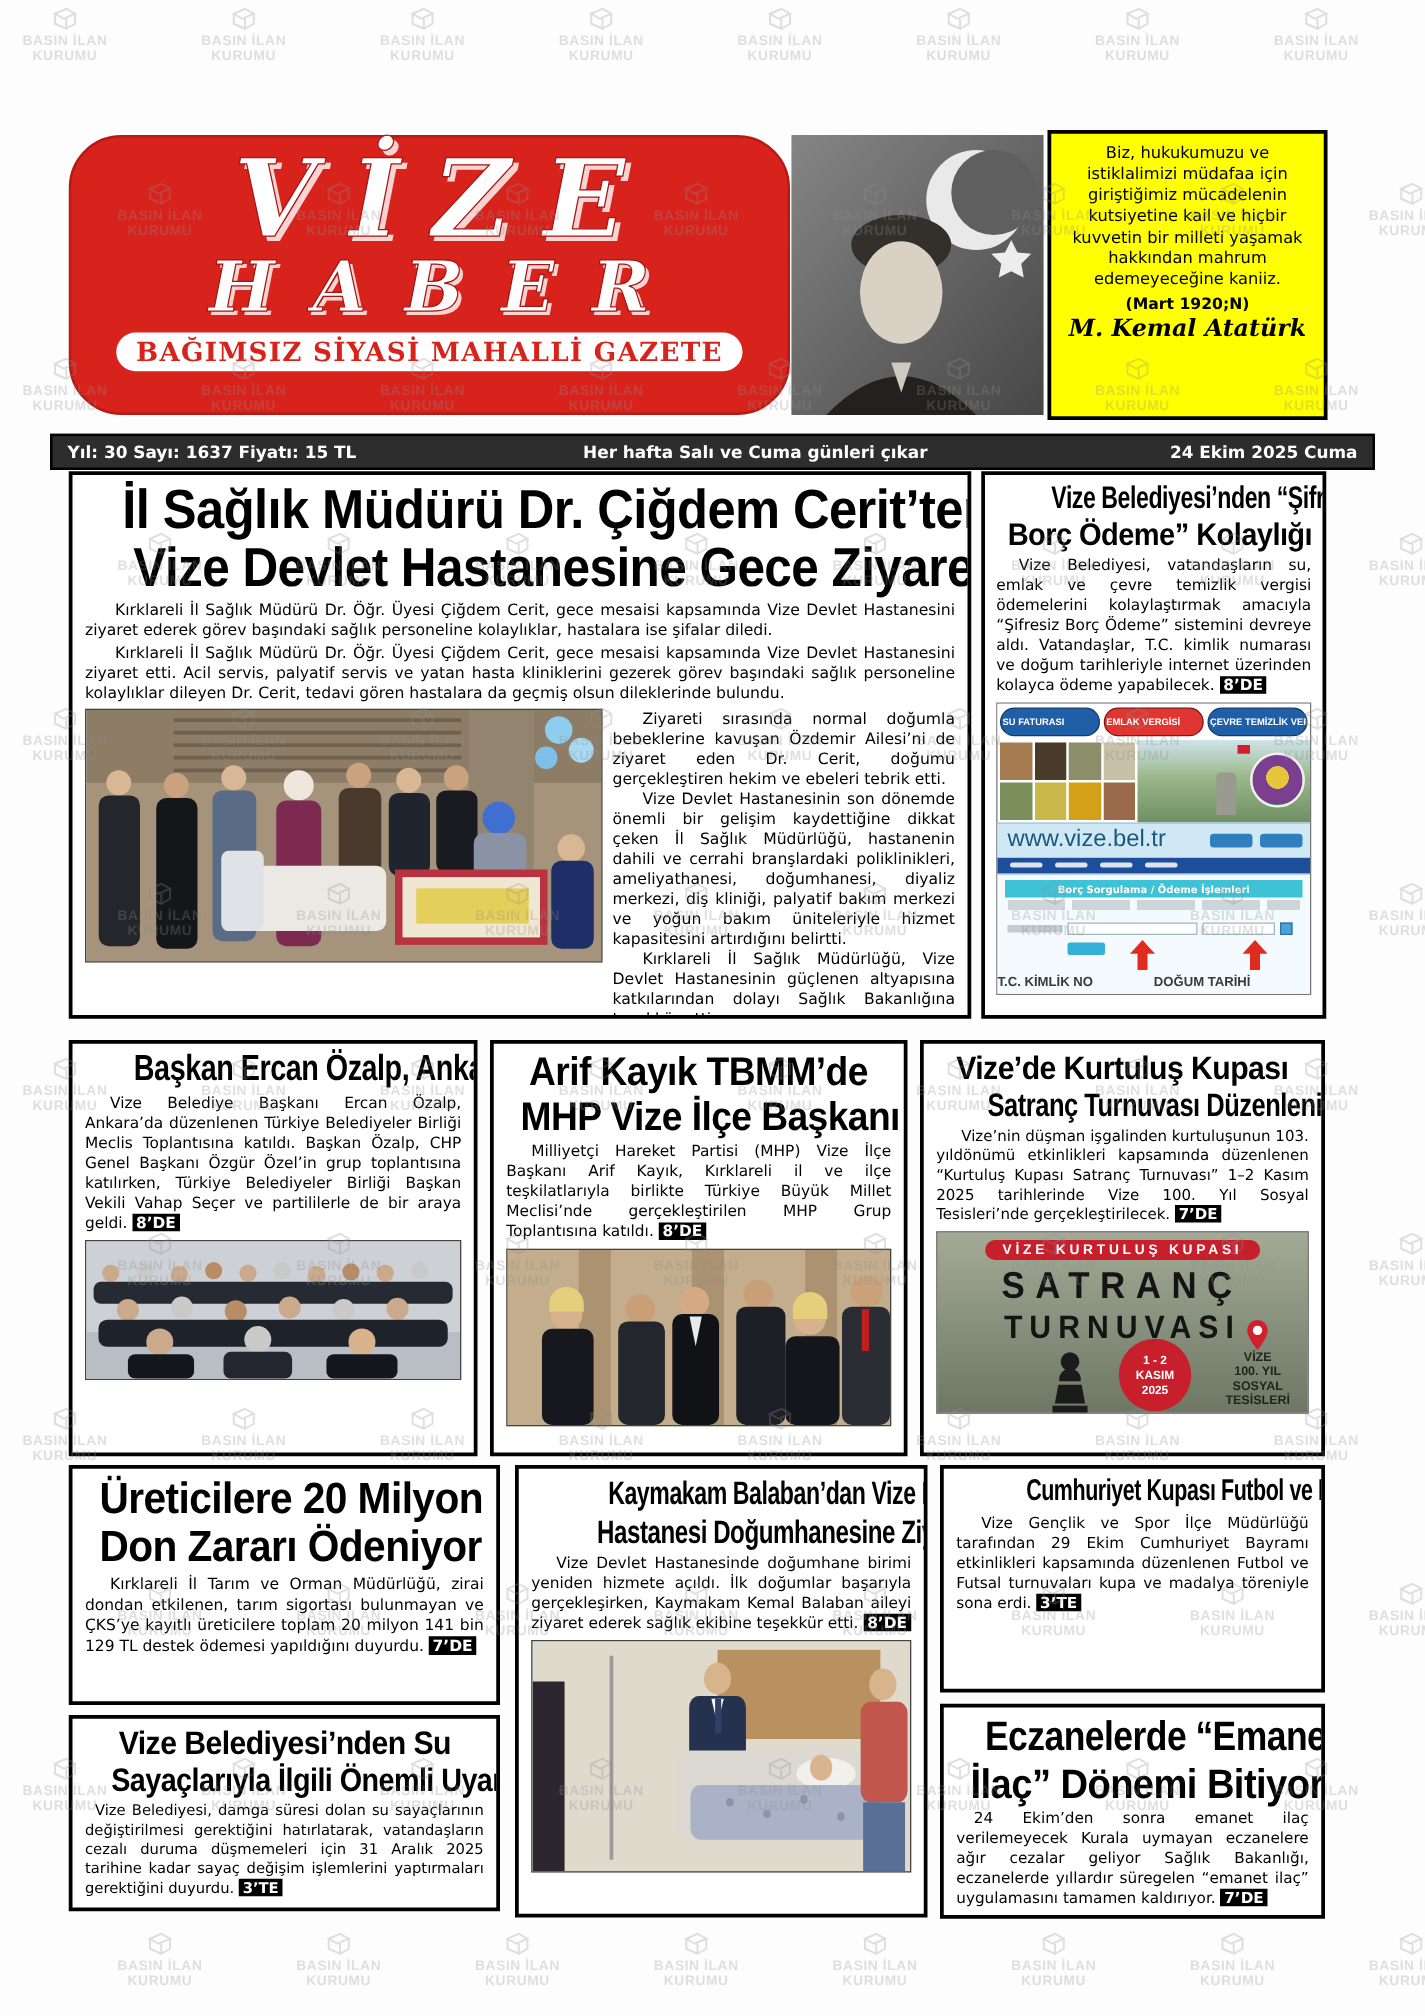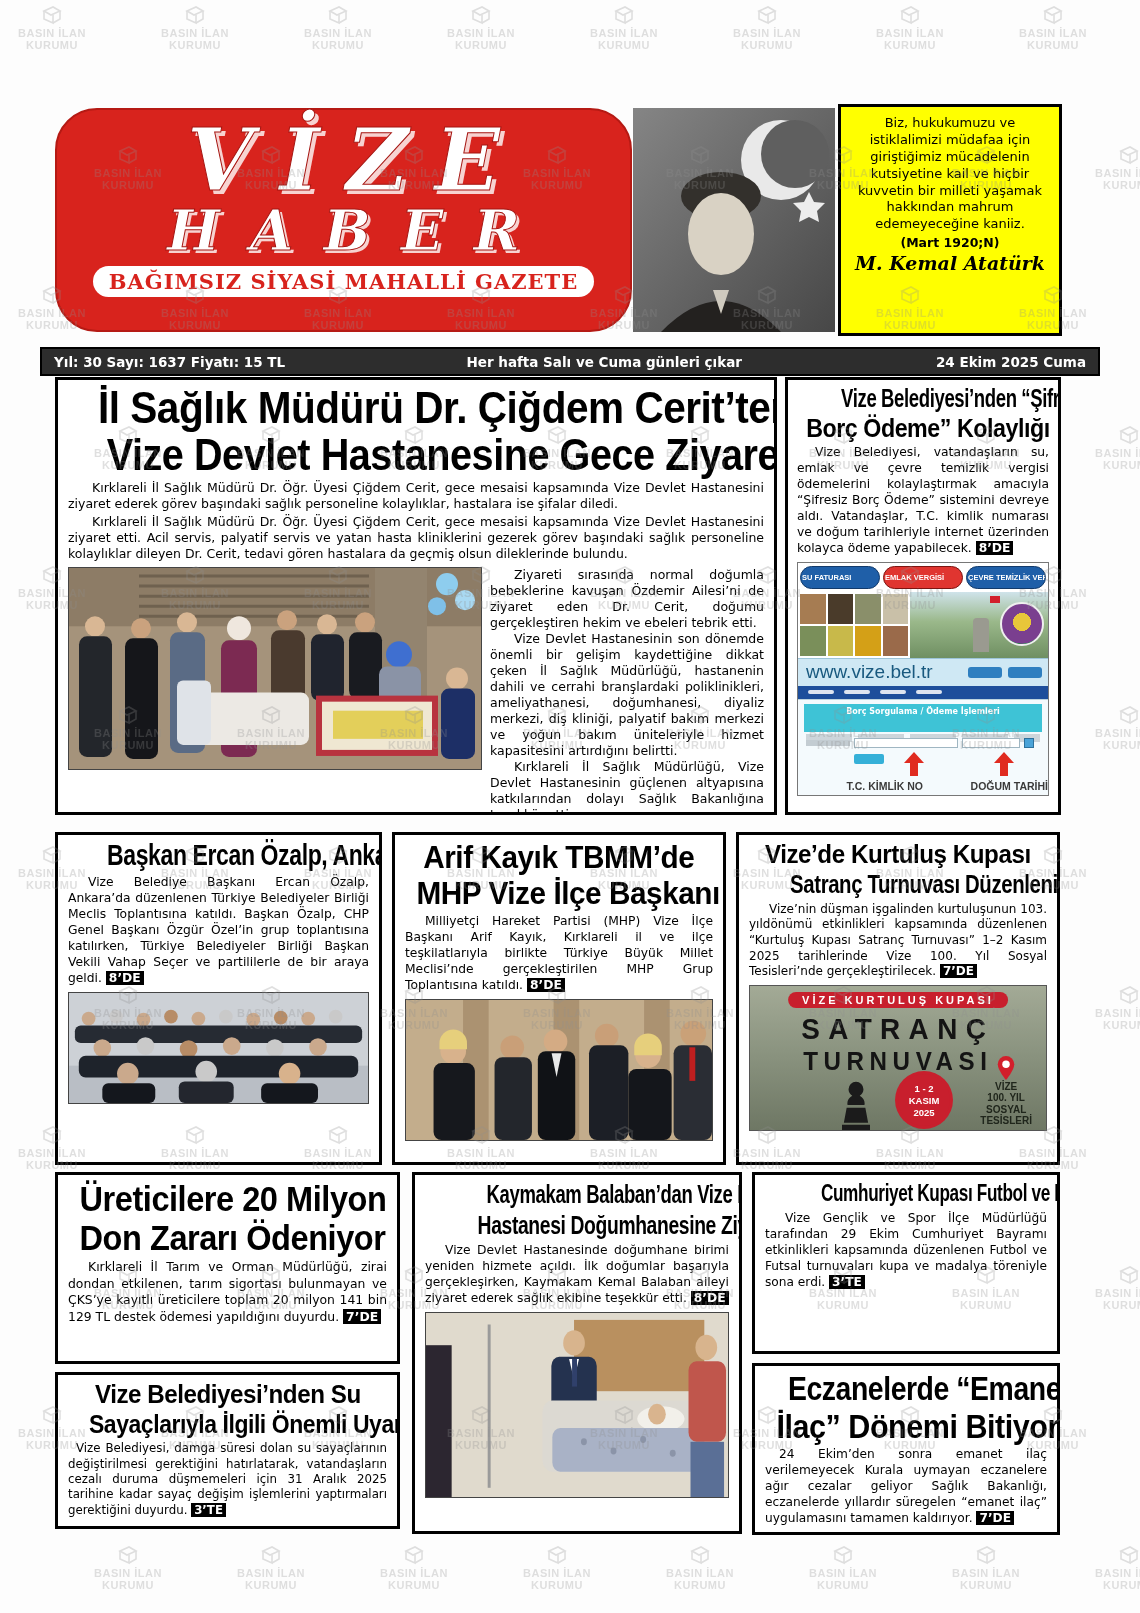--- a/index.html
+++ b/index.html
@@ -136,34 +136,34 @@
   .hero-emblem{position:absolute;right:4px;top:10px;width:44px;height:44px;border-radius:50%;
                background:radial-gradient(circle at 50% 45%,#e8c63a 0 30%,#7a3f8f 31% 72%,#2e7d4f 73% 100%);
                border:2px solid #efefef}
   .site-url{height:28px;background:#cfe8f4;border-top:1px solid #9cc4d8;display:flex;align-items:center;
             padding:0 8px;position:relative}
   .site-url-text{font-family:"Liberation Sans",sans-serif;font-weight:normal;font-size:19px;color:#19597f}
   .url-chip{position:absolute;top:8px;height:11px;border-radius:3px;background:#2f7fc0}
   .site-nav{height:13px;background:#1d4e9b;display:flex;gap:10px;align-items:center;padding:0 10px}
   .site-nav i{display:block;width:26px;height:4px;background:rgba(255,255,255,.85);border-radius:2px}
   .site-form{position:relative;height:96px;background:#f4fafd;border-top:1px solid #bcd3de}
-  .form-head{height:28px;margin:4px 6px 0;background:#3ec3d6;color:#fff;text-align:center;
+  .form-head{height:14px;margin:4px 6px 0;background:#3ec3d6;color:#fff;text-align:center;
              font-size:8px;font-weight:bold;line-height:15px;overflow:hidden}
   .form-note{margin:2px 8px 0;height:8px;background:repeating-linear-gradient(90deg,#c3ccd2 0 46px,transparent 46px 52px);opacity:.8}
   .form-row{position:absolute;left:8px;top:38px;display:flex;align-items:center;gap:4px;width:240px}
   .form-label{width:44px;height:6px;background:#c3ccd2}
   .form-input{height:10px;background:#fff;border:1px solid #9fb6c2}
   .fi1{width:104px}.fi2{width:58px}
   .form-cal{width:10px;height:10px;background:#4aa3d8;border:1px solid #2d719c}
   .form-btn{position:absolute;left:56px;top:54px;width:30px;height:10px;background:#35b0d8;border-radius:2px}
   .arrow-up{position:absolute;top:52px}
   .a1{left:106px}.a2{left:196px}
   .form-labels{position:absolute;left:0;right:0;bottom:3px;display:flex;
                font-family:"Liberation Sans",sans-serif;font-weight:bold;font-size:10.5px;color:#3a3a3a}
-  .form-labels span{flex:1;text-align:right;white-space:nowrap}
+  .form-labels span{flex:1;text-align:left;white-space:nowrap}
 </style>
 </head>
 <body>
 
 <div id="logo">
   <div class="logo-t1">VİZE</div>
   <div class="logo-t2">HABER</div>
   <div class="logo-pill">BAĞIMSIZ SİYASİ MAHALLİ GAZETE</div>
 </div>
 

